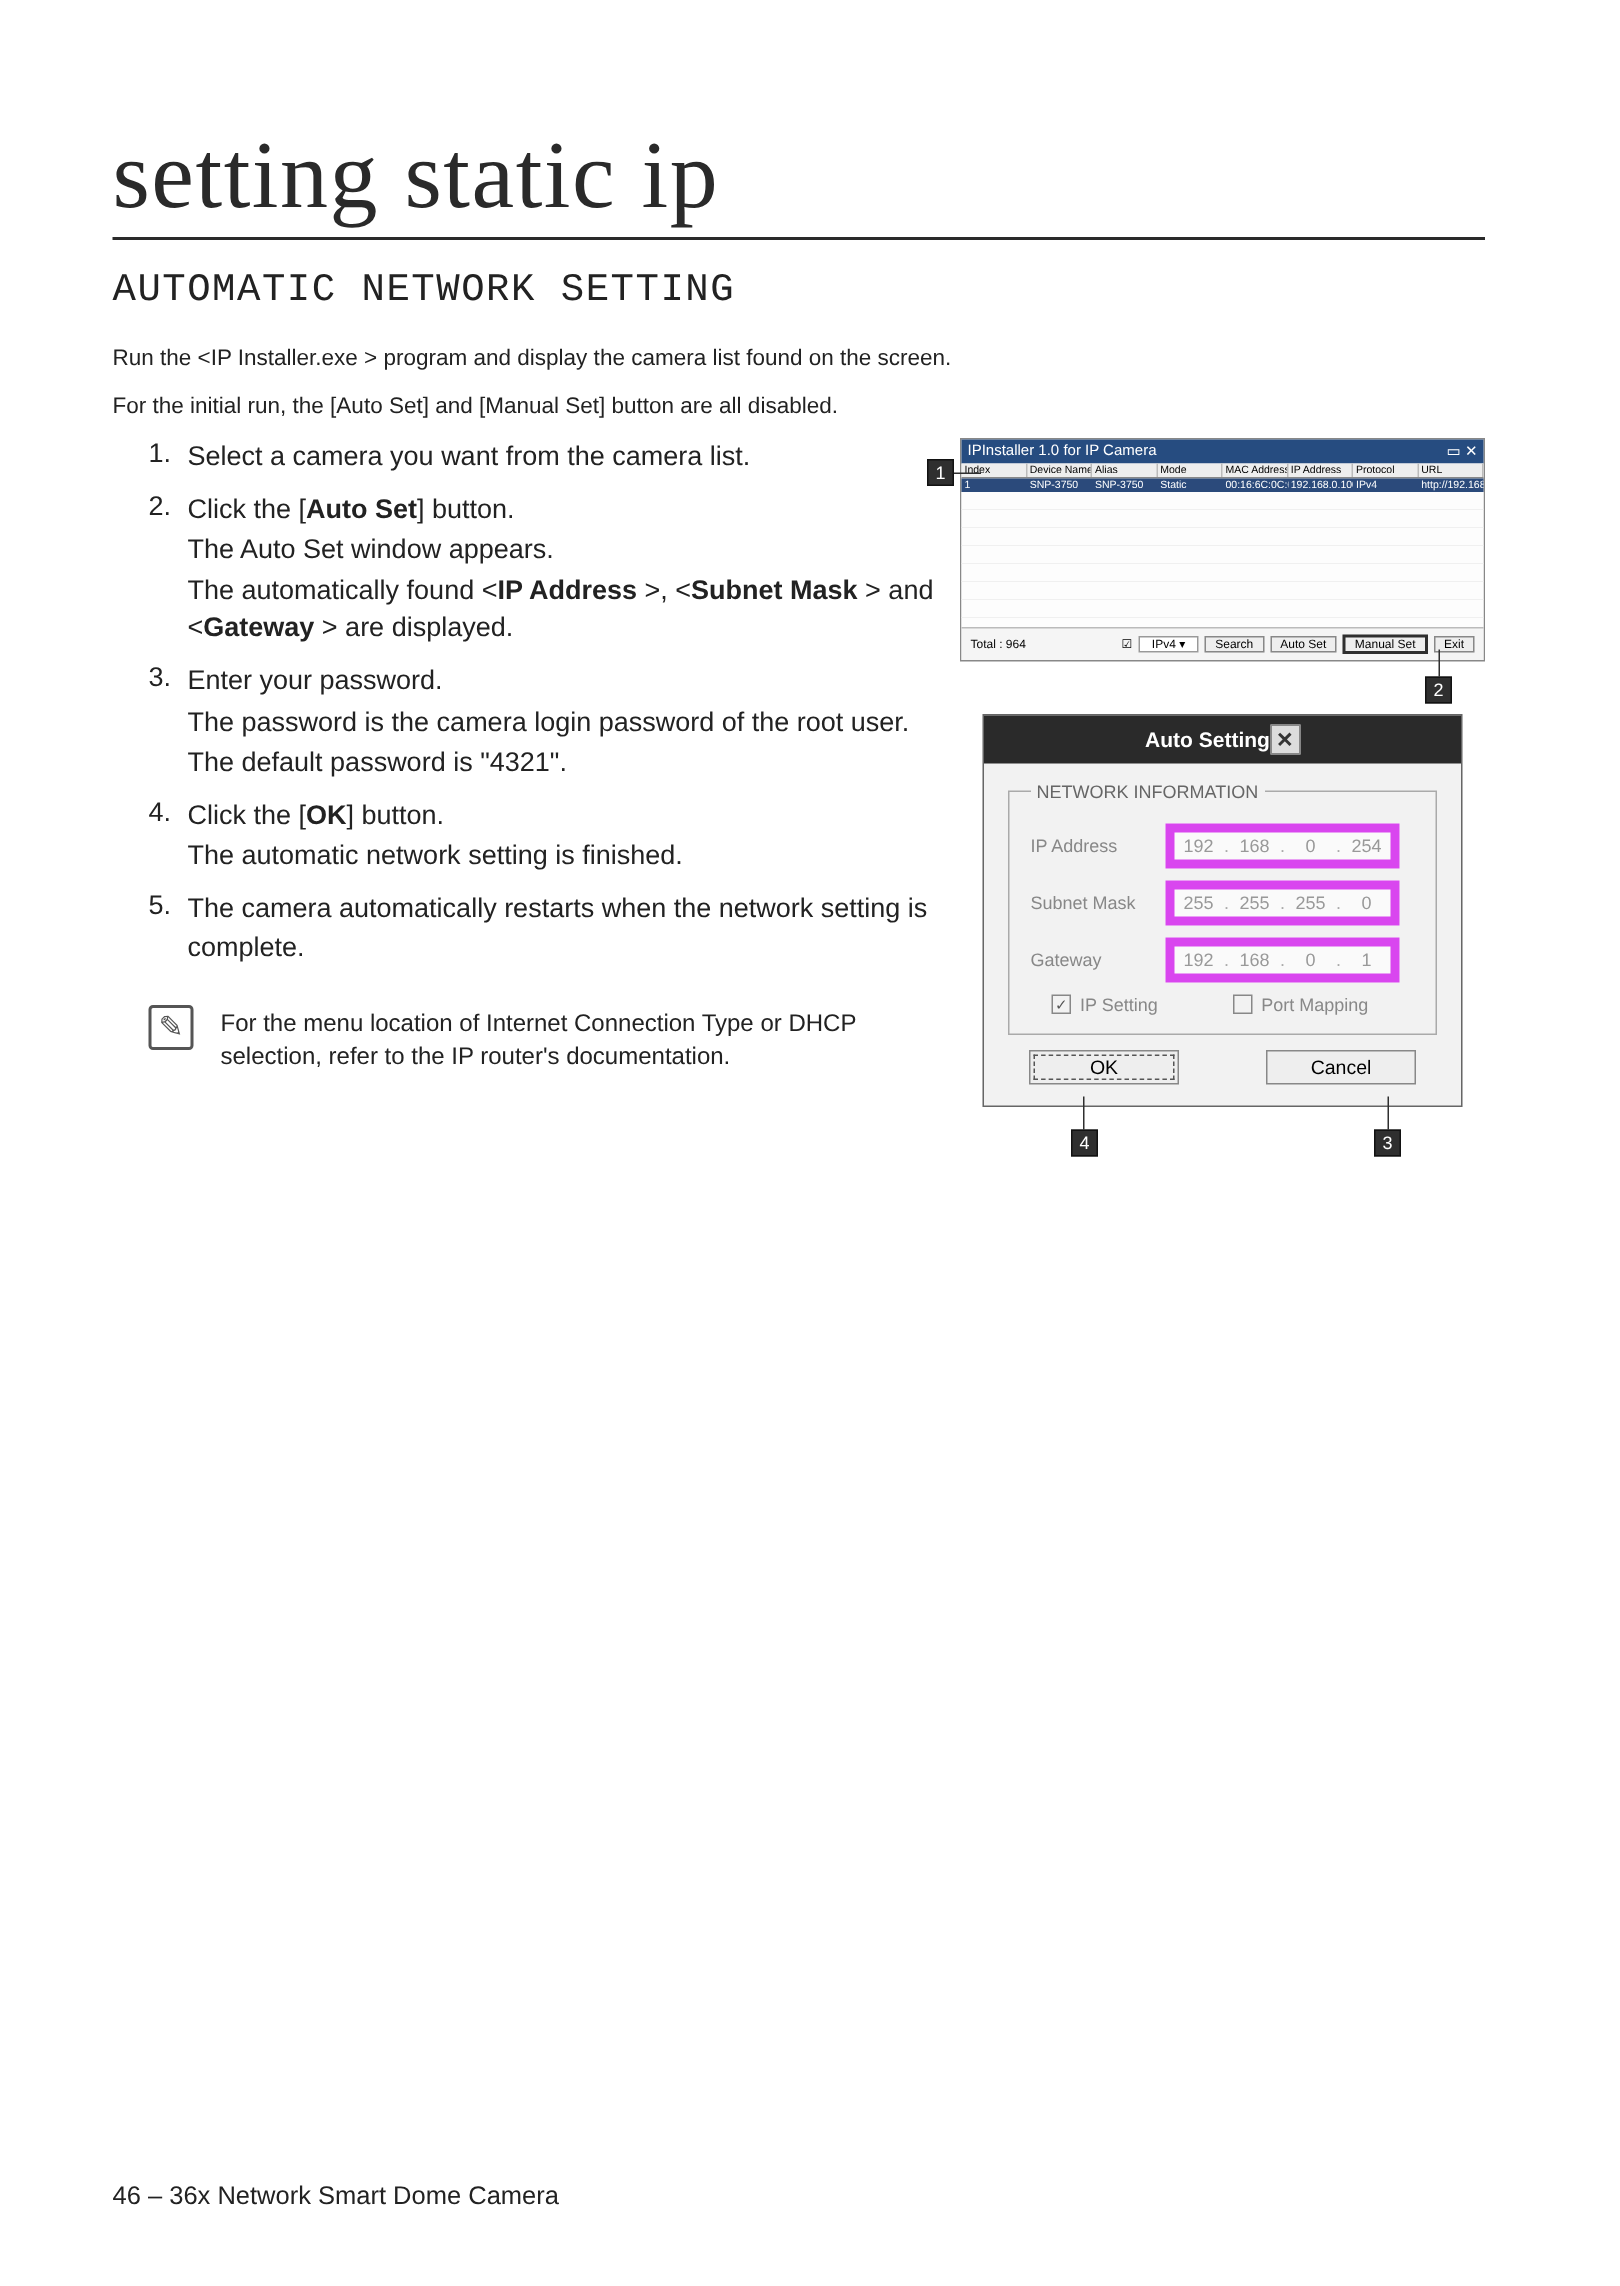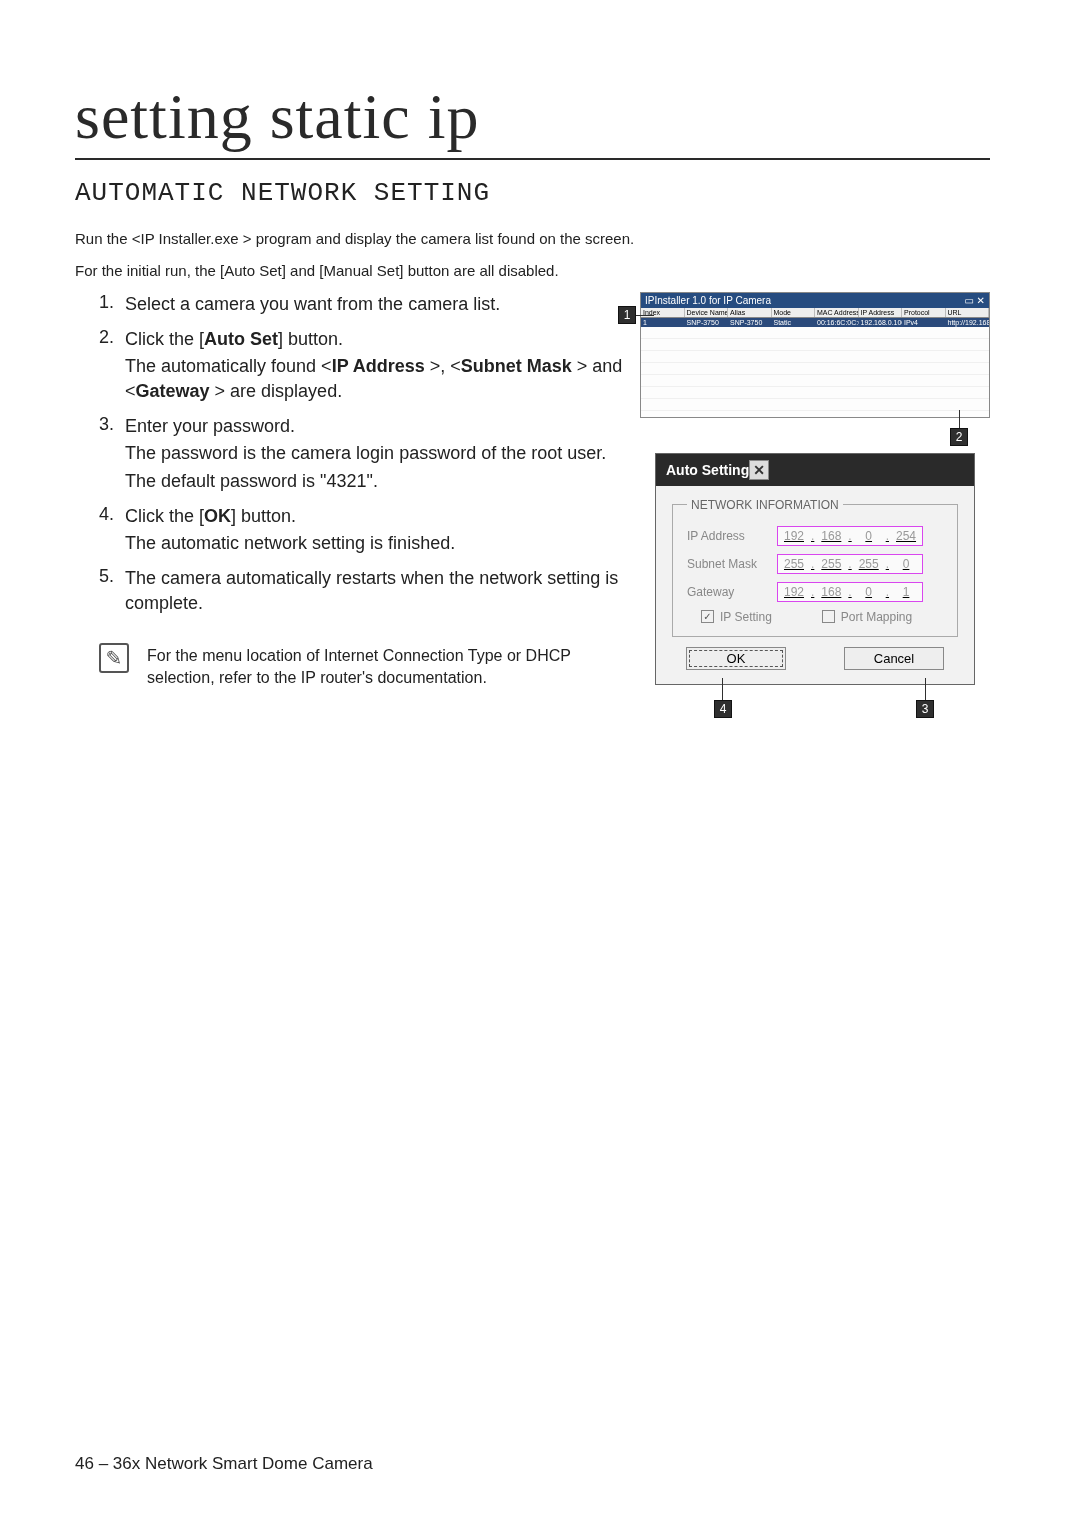--- a/index.html
+++ b/index.html
@@ -224,21 +224,21 @@
       margin-left: auto;
       margin-right: auto;
     }
     .dialog-titlebar {
       background: #2a2a2a;
       color: #fff;
       font-size: 14px;
       font-weight: 600;
       padding: 6px 10px;
       display: flex;
-      justify-content: flex-start;
+      justify-content: center;
       align-items: center;
     }
     .dialog-close {
       width: 20px;
       height: 20px;
       background: #ddd;
       border: 1px solid #888;
       color: #333;
       display: flex;
       align-items: center;
@@ -264,23 +264,22 @@
       align-items: center;
       margin-bottom: 8px;
     }
     .field-label {
       width: 90px;
       font-size: 12px;
       color: #888;
     }
     .ip-box {
       display: flex;
-      border: 1px solid #d946ef;
+      border: 6px solid #d946ef;
       background: #fafafa;
-      text-decoration: underline;
     }
     .ip-box span.oct {
       width: 32px;
       text-align: center;
       font-size: 12px;
       color: #999;
       padding: 2px 0;
     }
     .ip-box span.dot {
       font-size: 12px;
@@ -384,20 +383,21 @@
       <div class="step-num">1.</div>
       <div class="step-body">
         <span>Select a camera you want from the camera list.</span>
       </div>
     </div>
 
     <div class="step">
       <div class="step-num">2.</div>
       <div class="step-body">
         <span>Click the [<b>Auto Set</b>] button.</span>
+        <span class="sub">The Auto Set window appears.</span>
         <span class="sub">The automatically found &lt;<b>IP Address</b> &gt;, &lt;<b>Subnet Mask</b> &gt; and &lt;<b>Gateway</b> &gt; are displayed.</span>
       </div>
     </div>
 
     <div class="step">
       <div class="step-num">3.</div>
       <div class="step-body">
         <span>Enter your password.</span>
         <span class="sub">The password is the camera login password of the root user.</span>
         <span class="sub">The default password is "4321".</span>
@@ -452,20 +452,33 @@
           <span>SNP-3750</span>
           <span>Static</span>
           <span>00:16:6C:0C:66:16</span>
           <span>192.168.0.100</span>
           <span>IPv4</span>
           <span>http://192.168.0.10</span>
         </div>
         <div class="installer-body">
             <div class="installer-grid-lines"></div>
           </div>
+        <div class="installer-footer">
+          <div class="footer-left">
+            <span>Total : 964</span>
+          </div>
+          <div class="footer-right">
+            <span>☑</span>
+            <span class="ipv-select"><span>IPv4</span> ▾</span>
+            <span class="mini-btn">Search</span>
+            <span class="mini-btn">Auto Set</span>
+            <span class="mini-btn highlight">Manual Set</span>
+            <span class="mini-btn">Exit</span>
+          </div>
+        </div>
       </div>
       <div class="callout-line-2"></div>
       <div class="fig-callout callout-2">2</div>
     </div>
 
     <div class="fig-dialog">
       <div class="dialog-titlebar">
         <span>Auto Setting</span>
         <span class="dialog-close">✕</span>
       </div>

